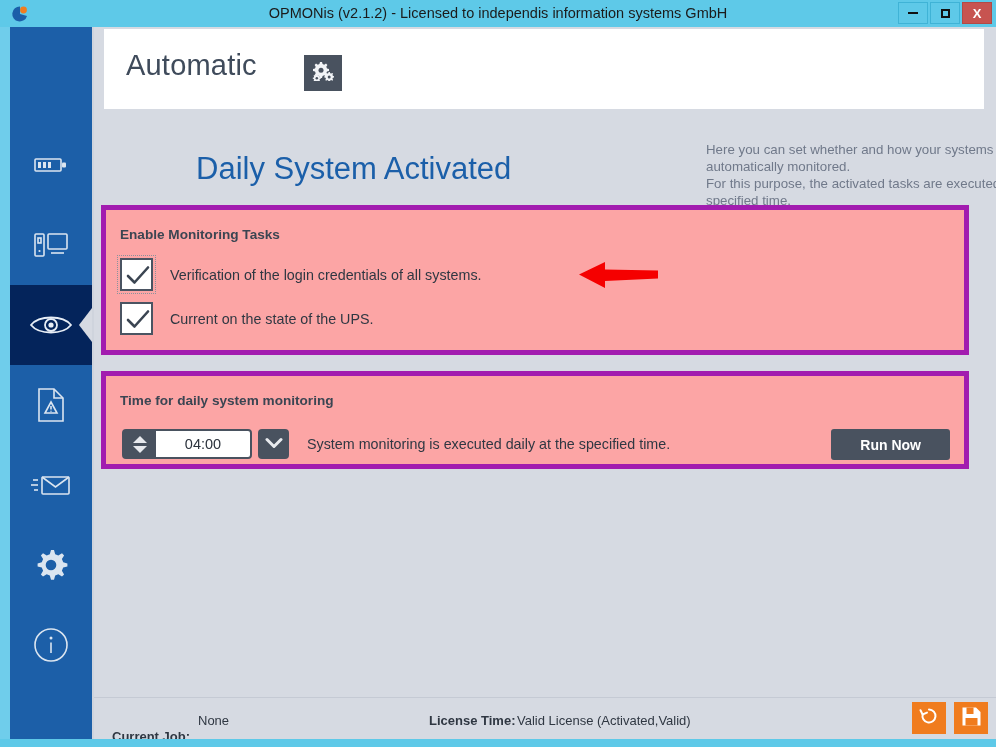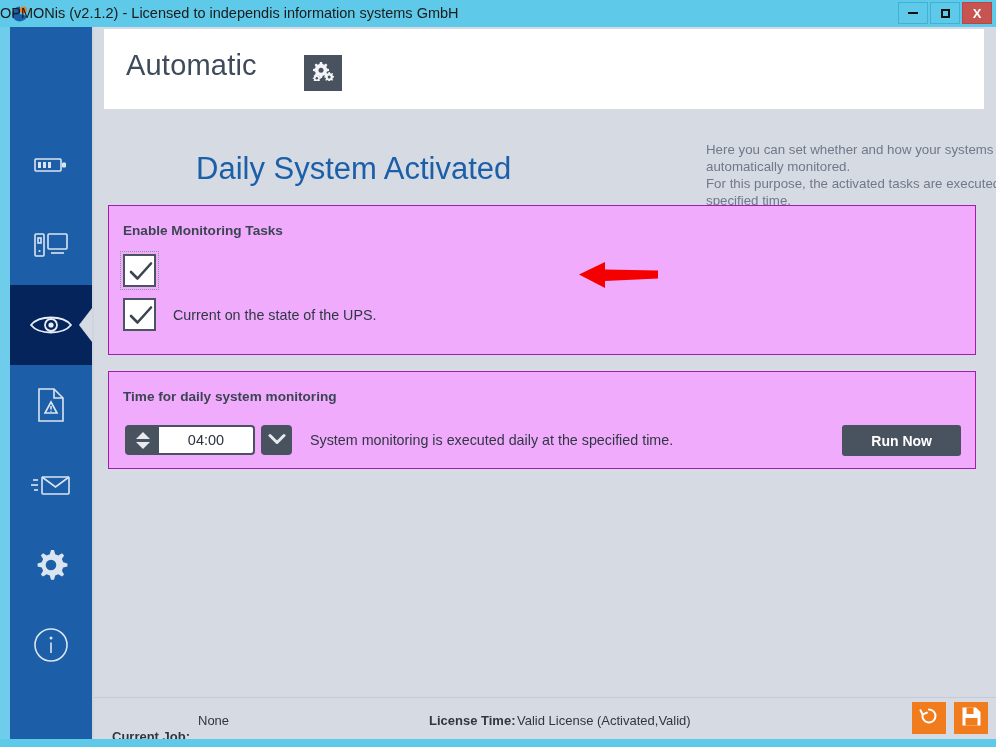--- a/index.html
+++ b/index.html
@@ -23,20 +23,21 @@
     background: #5ec9e8;
   }
   .app-icon {
     position: absolute; left: 10px; top: 4px;
     width: 20px; height: 20px;
   }
   .titlebar-text {
     position: absolute; left: 0; top: 0;
     width: 996px; height: 40px;
     line-height: 27px;
+    text-align: center;
     font-size: 14.5px;
     color: #1b1b1b;
   }
   .wincontrols {
     position: absolute; right: 4px; top: 2px;
     display: flex; gap: 2px;
   }
   .wc {
     width: 30px; height: 22px;
     background: #5ec9e8;
@@ -115,24 +116,24 @@
   }
   .section-desc {
     position: absolute; left: 612px; top: 114px;
     width: 370px;
     font-size: 13.3px;
     line-height: 17px;
     color: #70798a;
   }
 
   .panel {
-    position: absolute; left: 14px;
+    position: absolute; left: 7px;
     width: 868px;
-    background: #f0abfc;
-    border: 1px solid #a21caf;
+    background: #fca5a5;
+    border: 5px solid #a21caf;
   }
   #tasks-panel { top: 178px; height: 150px; }
   #time-panel  { top: 344px; height: 98px; }
 
   .panel-heading {
     position: absolute; left: 14px; top: 17px;
     font-size: 13.6px;
     font-weight: bold;
     color: #3b4552;
   }
@@ -395,20 +396,21 @@
 
     <div class="panel" id="tasks-panel">
       <div class="panel-heading">Enable Monitoring Tasks</div>
 
       <div class="check-row" style="top:48px;">
         <span class="checkbox focused">
           <svg width="26" height="24" viewBox="0 0 26 24" fill="none" stroke="#3b4552" stroke-width="2.6" stroke-linecap="round" stroke-linejoin="round">
             <polyline points="3,12 9.5,18.5 23,3.5"></polyline>
           </svg>
         </span>
+        <span class="check-label">Verification of the login credentials of all systems.</span>
       </div>
 
       <div class="check-row" style="top:92px;">
         <span class="checkbox">
           <svg width="26" height="24" viewBox="0 0 26 24" fill="none" stroke="#3b4552" stroke-width="2.6" stroke-linecap="round" stroke-linejoin="round">
             <polyline points="3,12 9.5,18.5 23,3.5"></polyline>
           </svg>
         </span>
         <span class="check-label">Current on the state of the UPS.</span>
       </div>

